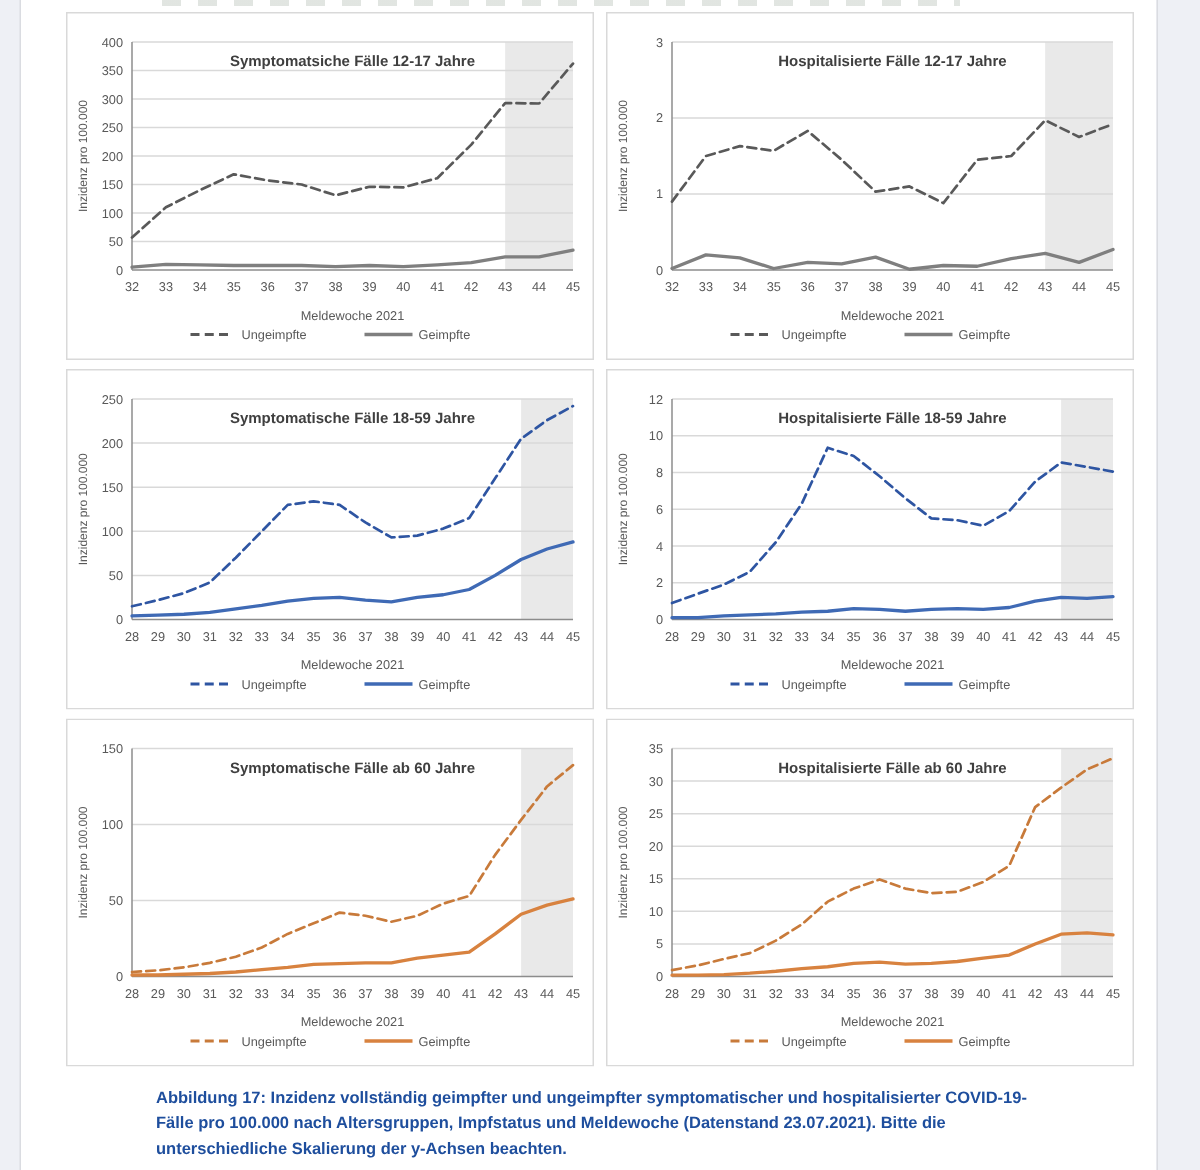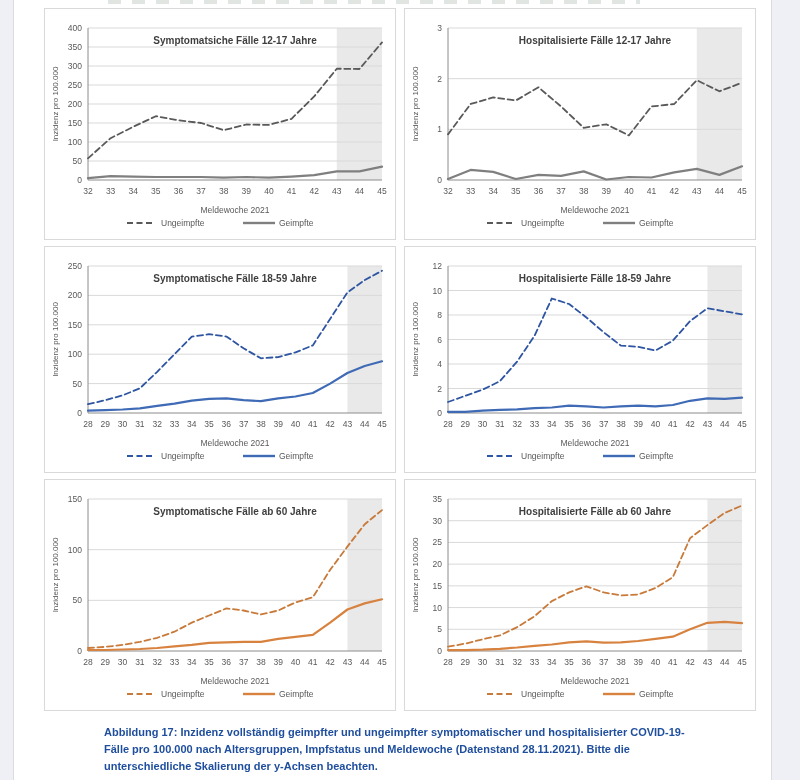--- a/index.html
+++ b/index.html
@@ -277,14 +277,14 @@
           <text x="14" y="96" text-anchor="middle" font-size="8px" fill="#595959" transform="rotate(-90 14 96)">Inzidenz pro 100.000</text>
           <text x="191" y="205" text-anchor="middle" font-size="8.5px" fill="#595959">Meldewoche 2021</text>
           <polyline points="44.0,167.7 61.3,164.6 78.6,160.3 95.9,156.4 113.2,148.1 130.5,137.3 147.8,122.1 165.1,113.4 182.4,107.3 199.6,113.4 216.9,116.4 234.2,115.5 251.5,109.0 268.8,98.2 286.1,59.1 303.4,46.1 320.7,33.9 338.0,26.5" fill="none" stroke="#c87a3a" stroke-width="1.8" stroke-linecap="round" stroke-linejoin="round" stroke-dasharray="6,3.5"></polyline>
           <polyline points="44.0,171.1 61.3,171.1 78.6,170.7 95.9,169.8 113.2,168.5 130.5,166.8 147.8,165.5 165.1,163.3 182.4,162.4 199.6,163.7 216.9,163.3 234.2,162.0 251.5,159.8 268.8,157.7 286.1,150.3 303.4,143.8 320.7,142.9 338.0,144.2" fill="none" stroke="#d8823f" stroke-width="2.2" stroke-linecap="round" stroke-linejoin="round"></polyline>
           <line x1="83" y1="215" x2="111" y2="215" stroke="#c87a3a" stroke-width="2" stroke-dasharray="6,3.5"></line>
           <text x="117" y="218" font-size="8.5px" fill="#595959">Ungeimpfte</text>
           <line x1="199" y1="215" x2="231" y2="215" stroke="#d8823f" stroke-width="2.4"></line>
           <text x="235" y="218" font-size="8.5px" fill="#595959">Geimpfte</text>
         </svg></div>
     </div>
-  <p class="caption" style="color: rgb(30, 78, 157);">Abbildung 17: Inzidenz vollständig geimpfter und ungeimpfter symptomatischer und hospitalisierter COVID-19-Fälle pro 100.000 nach Altersgruppen, Impfstatus und Meldewoche (Datenstand 28.11.2021). Bitte die unterschiedliche Skalierung der y-Achsen beachten.</p>
+  <p class="caption" style="color: rgb(30, 78, 157);">Abbildung 17: Inzidenz vollständig geimpfter und ungeimpfter symptomatischer und hospitalisierter COVID-19-Fälle pro 100.000 nach Altersgruppen, Impfstatus und Meldewoche (Datenstand 23.07.2021). Bitte die unterschiedliche Skalierung der y-Achsen beachten.</p>
 </div>
 
 </body></html>

